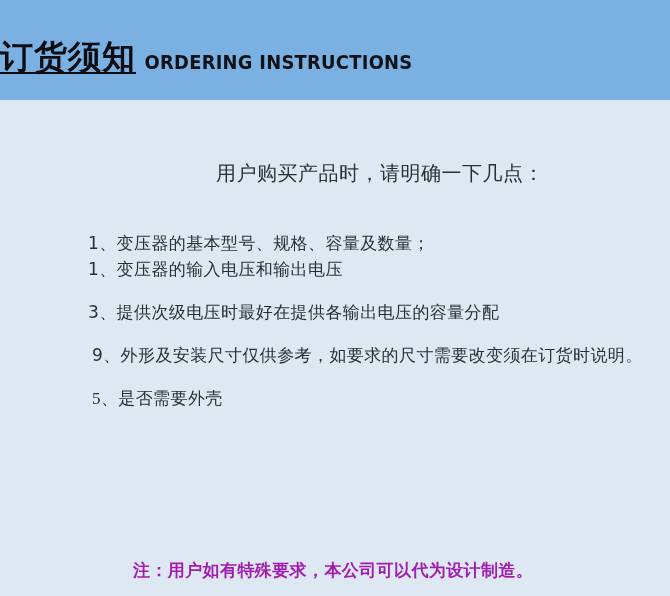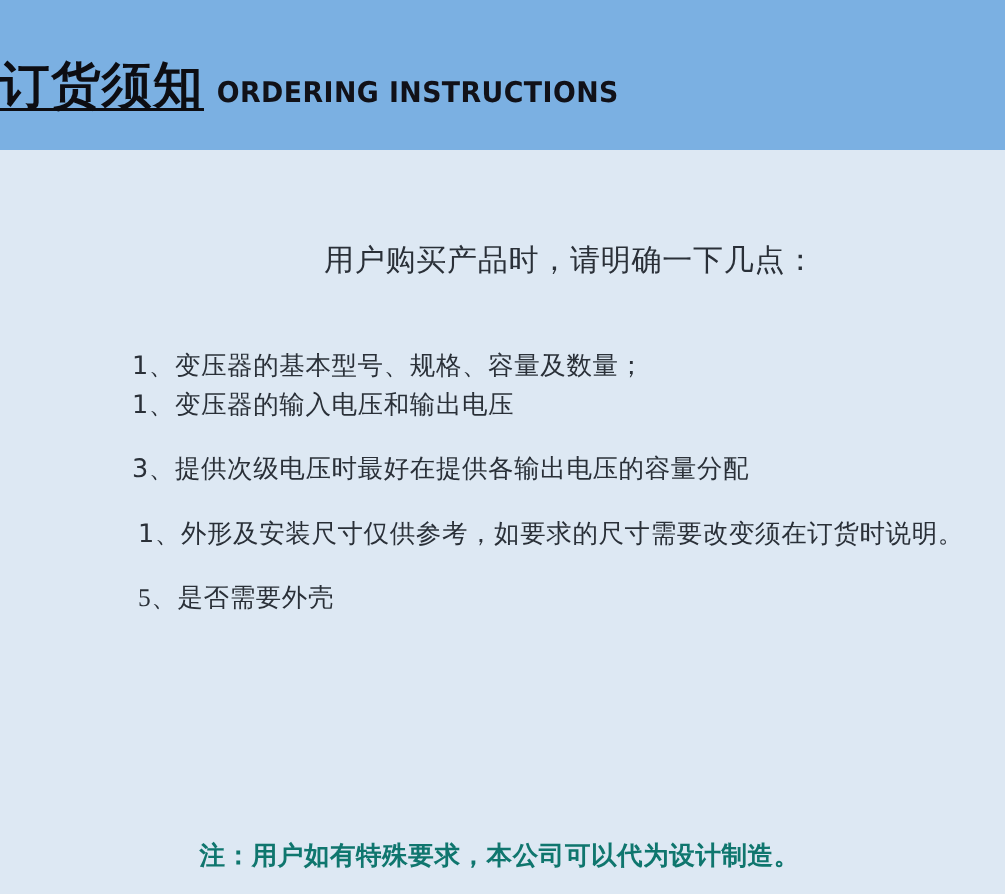--- a/index.html
+++ b/index.html
@@ -104,21 +104,21 @@
   .item-3 { top: 86px; }
   .item-4 { top: 129px; left: 92px; }
   .item-5 { top: 172px; left: 92px; font-family: Liberation Serif, serif; }
 
   .note {
     position: absolute;
     left: 133px;
     top: 344px;
     font-size: 17px;
     font-weight: bold;
-    color: #0f766e;
+    color: #a21caf;
     letter-spacing: 0.4px;
     white-space: nowrap;
   }
 </style>
 </head>
 <body>
 
 <div class="page">
 
   <div class="header">
@@ -127,21 +127,21 @@
   </div>
 
   <div class="body-area">
 
     <div class="intro">用户购买产品时，请明确一下几点：</div>
 
     <div class="item-list">
       <div class="item item-1">1、变压器的基本型号、规格、容量及数量；</div>
       <div class="item item-2">1、变压器的输入电压和输出电压</div>
       <div class="item item-3">3、提供次级电压时最好在提供各输出电压的容量分配</div>
-      <div class="item item-4">1、外形及安装尺寸仅供参考，如要求的尺寸需要改变须在订货时说明。</div>
+      <div class="item item-4">9、外形及安装尺寸仅供参考，如要求的尺寸需要改变须在订货时说明。</div>
       <div class="item item-5">5、是否需要外壳</div>
 
       <div class="note">注：用户如有特殊要求，本公司可以代为设计制造。</div>
     </div>
 
   </div>
 
 </div>
 
 </body></html>

